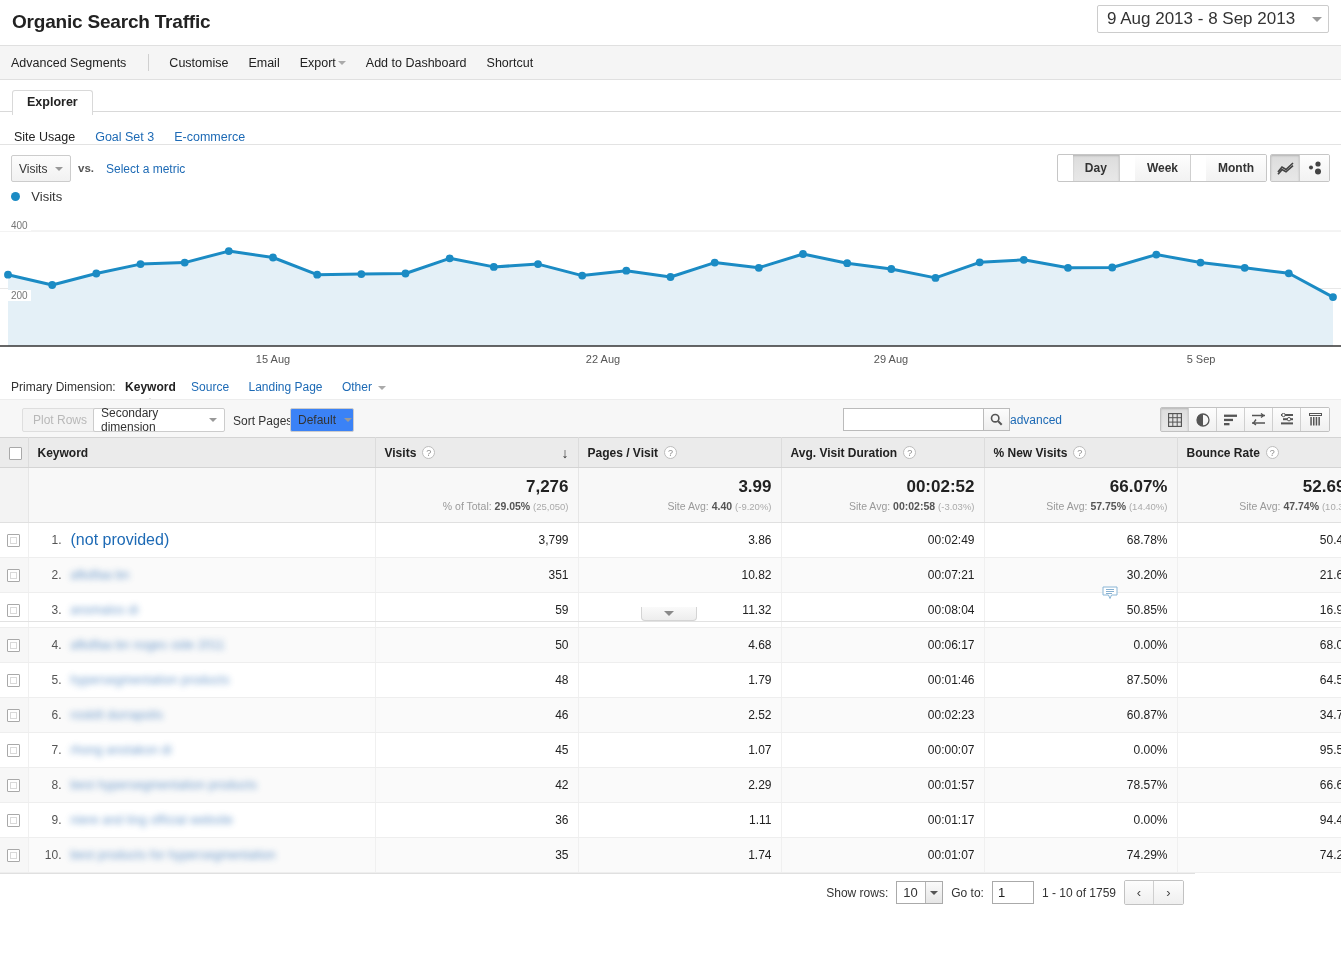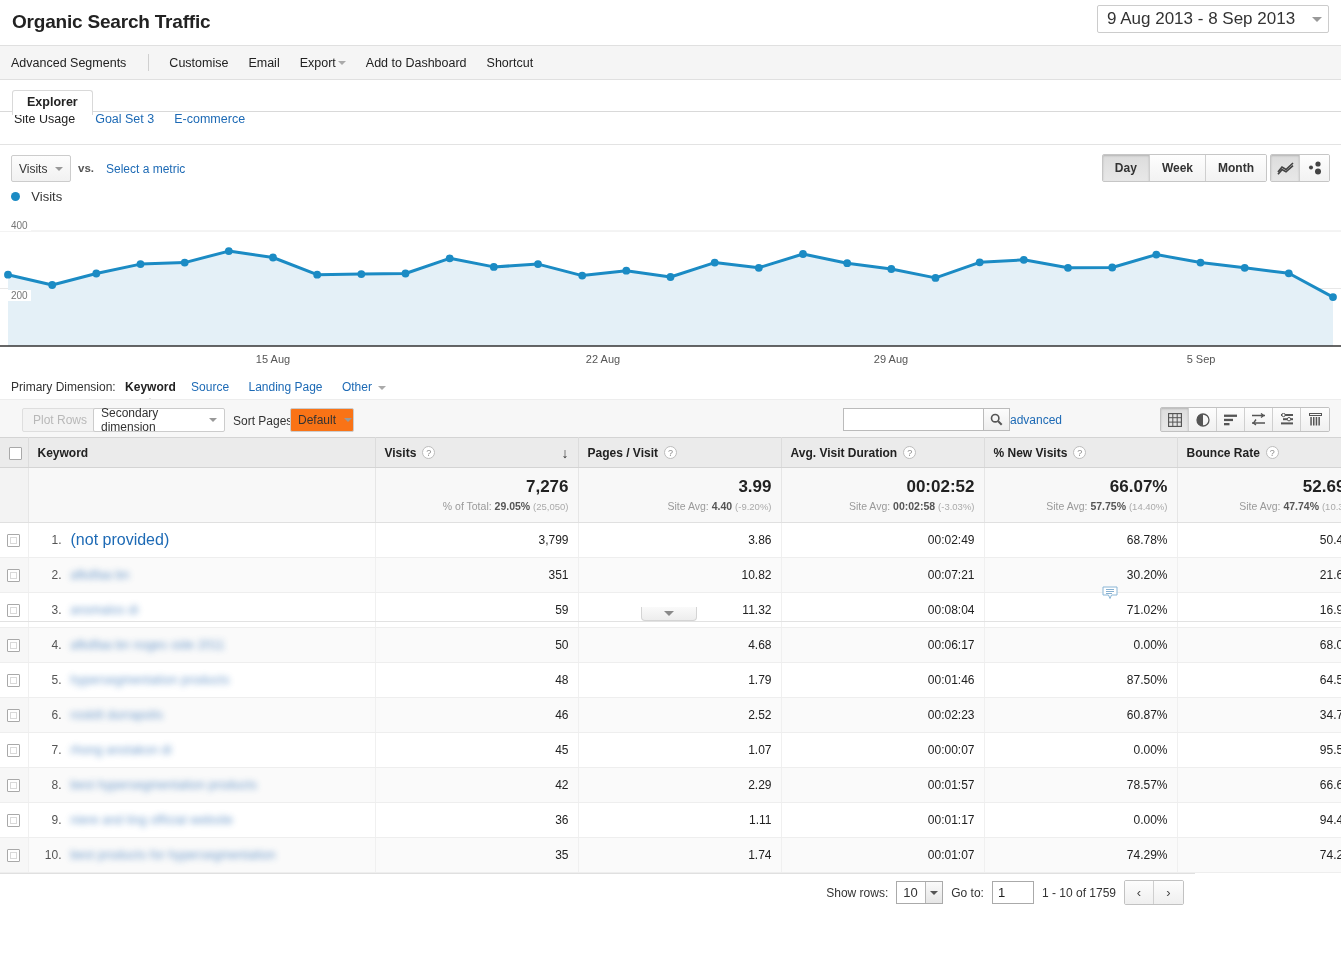--- a/index.html
+++ b/index.html
@@ -106,21 +106,21 @@
     border-radius: 3px 3px 0 0;
     position: relative;
     top: 1px;
     cursor: pointer;
   }
 
   
   .subtabs {
     height: 33px;
     display: flex;
-    align-items: flex-start;
+    align-items: flex-end;
     padding-left: 14px;
     border-bottom: 1px solid #e3e3e3;
     background: #fff;
   }
   .subtabs span, .subtabs a {
     font-size: 12.5px;
     margin-right: 20px;
     text-decoration: none;
     cursor: pointer;
   }
@@ -178,20 +178,21 @@
   }
   .gran-group .gbtn {
     padding: 0 12px;
     display: flex; align-items: center;
     font-size: 12px;
     font-weight: bold;
     color: #333;
     background: linear-gradient(to bottom, #fefefe, #f2f2f2);
     border-right: 1px solid #cfcfcf;
     cursor: pointer;
+    margin-left: 15px;
   }
   .gran-group .gbtn:last-child { border-right: none; }
   .gran-group .gbtn.sel {
     background: linear-gradient(to bottom, #dcdcdc, #e8e8e8);
     box-shadow: inset 0 1px 2px rgba(0,0,0,0.18);
   }
   .charttype-group {
     position: absolute;
     right: 11px; top: 9px;
     display: flex;
@@ -359,21 +360,21 @@
     position: absolute;
     left: 233px; top: 14px;
     font-size: 12px; color: #333;
   }
   .sorttype {
     position: absolute;
     left: 290px; top: 8px;
     height: 24px; width: 64px;
     padding: 0 7px;
     justify-content: space-between;
-    background: #f97316;
+    background: #3b82f6;
   }
   .searchbox {
     position: absolute;
     right: 331px; top: 8px;
     display: flex;
     height: 23px;
   }
   .searchbox input {
     width: 140px;
     height: 23px;
@@ -954,21 +955,21 @@
         <td class="c-cb"><span class="cb inner"></span></td>
         <td class="c-kw">
           <div class="kw-cell">
             <span class="kw-idx">3.</span>
             <span class="kw-blur">anomalos di</span>
           </div>
         </td>
         <td class="num">59</td>
         <td class="num">11.32</td>
         <td class="num">00:08:04</td>
-        <td class="num">71.02%</td>
+        <td class="num">50.85%</td>
         <td class="num">16.95%</td>
       </tr>
       <tr class="datarow alt">
         <td class="c-cb"><span class="cb inner"></span></td>
         <td class="c-kw">
           <div class="kw-cell">
             <span class="kw-idx">4.</span>
             <span class="kw-blur">afkdfaa bn noges side 2011</span>
           </div>
         </td>

